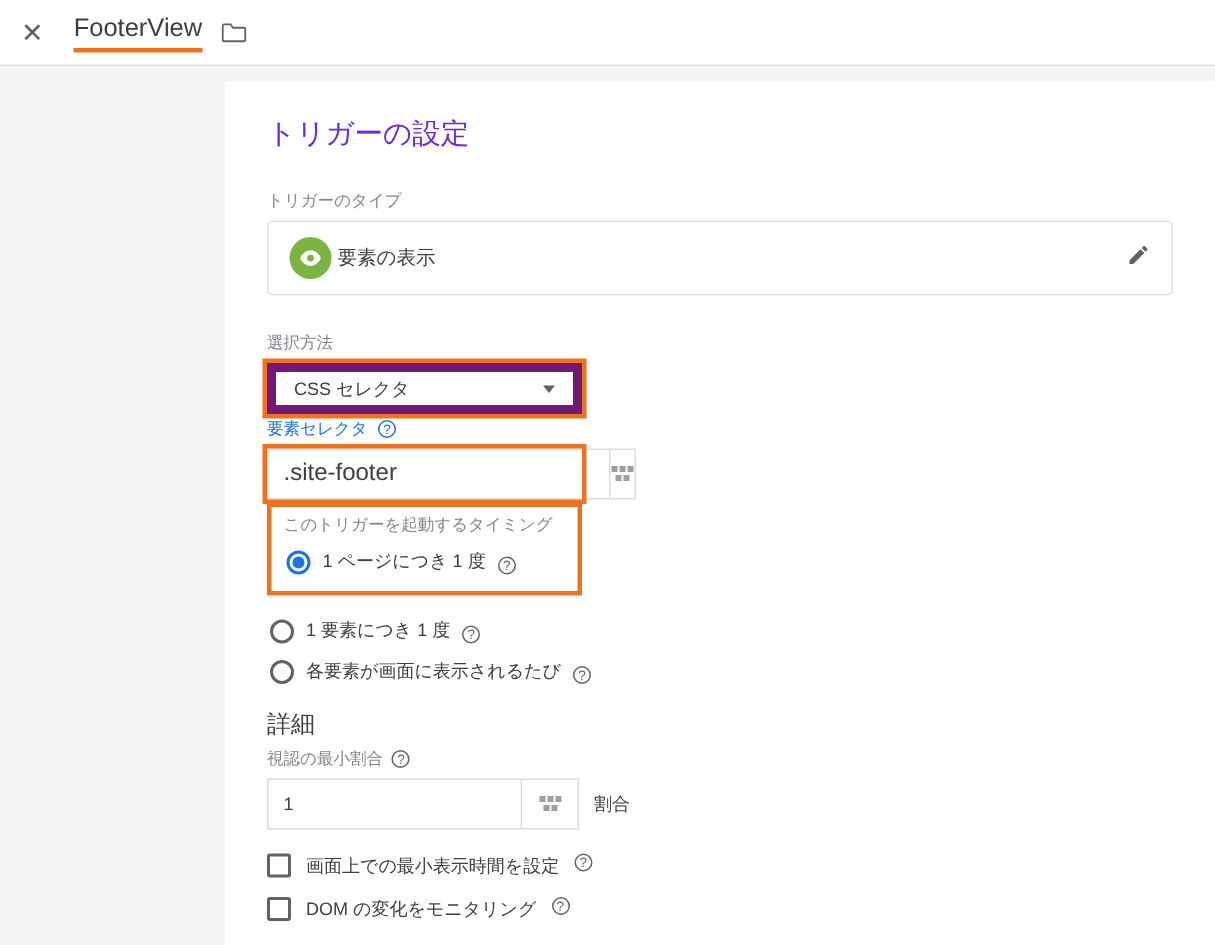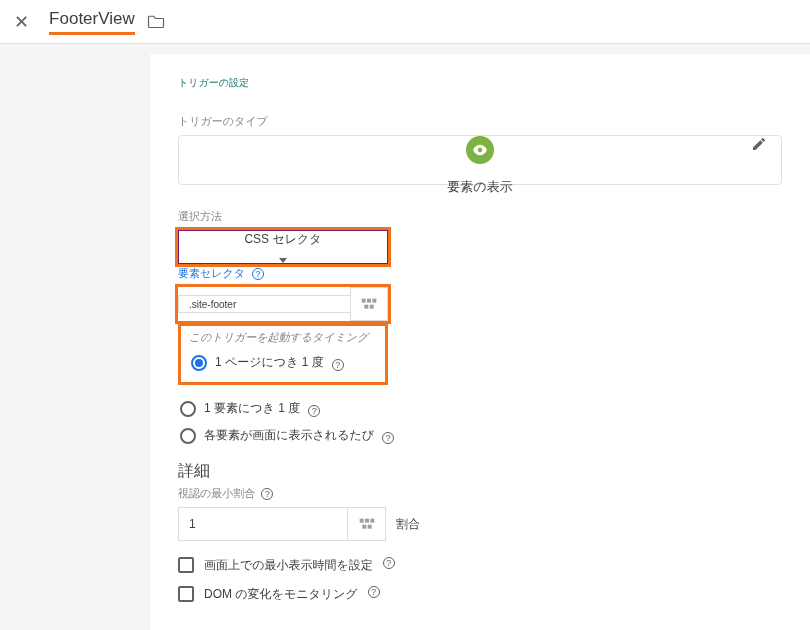--- a/index.html
+++ b/index.html
@@ -8,41 +8,41 @@
   .topbar { display: flex; align-items: center; height: 44px; padding: 0 14px; border-bottom: 1px solid #e0e0e0; gap: 20px; }
   .close-x { font-size: 18px; color: #5f6368; cursor: pointer; }
   .title-wrap { display: flex; align-items: center; gap: 12px; }
   .title-text { font-size: 17px; color: #3c4043; border-bottom: 3px solid #f2711c; padding-bottom: 3px; }
   .folder-icon { width: 18px; height: 15px; }
   .folder-icon svg { display: block; }
 
   .page { background: #f5f5f5; height: calc(630px - 44px); padding-top: 10px; }
   .card { background: #fff; margin-left: 150px; width: 660px; min-height: 576px; padding: 22px 28px 10px 28px; position: relative; }
 
-  .section-title { font-size: 10px; color: #0f766e; margin-bottom: 24px; }
+  .section-title { font-size: 19px; color: #6d28d9; margin-bottom: 24px; }
 
   .small-label { font-size: 11px; color: #80868b; margin-bottom: 6px; }
   .small-label.link { color: #1a73e8; }
   .help { font-size: 11px; color: #1a73e8; cursor: pointer; }
 
-  .type-row { display: flex; align-items: center; border: 1px solid #e0e0e0; border-radius: 4px; height: 50px; padding: 0 14px; gap: 14px; position: relative; margin-bottom: 24px; flex-direction: column; }
+  .type-row { display: flex; align-items: center; border: 1px solid #e0e0e0; border-radius: 4px; height: 50px; padding: 0 14px; gap: 4px; position: relative; margin-bottom: 24px; }
   .eye-badge { width: 28px; height: 28px; border-radius: 50%; background: #7cb342; display: flex; align-items: center; justify-content: center; flex-shrink: 0; }
   .eye-badge svg { display: block; }
   .type-label { font-size: 13px; color: #3c4043; }
   .pencil { position: absolute; right: 14px; color: #5f6368; cursor: pointer; }
 
   .field-block { margin-bottom: 2px; }
 
-  .select-box { border: 1px solid #701a75; height: 34px; width: 210px; display: flex; align-items: center; justify-content: space-between; padding: 0 12px; font-size: 12px; color: #3c4043; background: #fff; cursor: pointer; flex-direction: column; }
+  .select-box { border: 6px solid #701a75; height: 34px; width: 210px; display: flex; align-items: center; justify-content: space-between; padding: 0 12px; font-size: 12px; color: #3c4043; background: #fff; cursor: pointer; }
   .select-box .caret { border-left: 4px solid transparent; border-right: 4px solid transparent; border-top: 5px solid #5f6368; }
 
   .hl-orange { outline: 3px solid #f2711c; outline-offset: 0; }
 
   .text-input-row { display: flex; align-items: center; width: 210px; }
-  .text-input { border: 1px solid #dadce0; height: 18px; flex: 1; padding: 0 10px; font-size: 10px; color: #3c4043; border-right: none; }
+  .text-input { border: 1px solid #dadce0; height: 34px; flex: 1; padding: 0 10px; font-size: 16px; color: #3c4043; border-right: none; }
   .add-btn { width: 38px; height: 34px; border: 1px solid #dadce0; display: flex; align-items: center; justify-content: center; color: #9aa0a6; cursor: pointer; background: #fff; }
 
   .radio-row { display: flex; align-items: flex-end; gap: 8px; font-size: 12px; color: #3c4043; padding: 5px 2px; }
   .radio { width: 16px; height: 16px; border: 2px solid #5f6368; border-radius: 50%; display: inline-flex; align-items: center; justify-content: center; flex-shrink: 0; }
   .radio.checked { border-color: #1a73e8; }
   .radio.checked::after { content: ""; width: 8px; height: 8px; border-radius: 50%; background: #1a73e8; }
 
   .checkbox-row { display: flex; align-items: flex-start; gap: 10px; font-size: 12px; color: #3c4043; padding: 6px 0; }
   .checkbox { width: 16px; height: 16px; border: 2px solid #5f6368; border-radius: 2px; flex-shrink: 0; }
 
@@ -117,21 +117,21 @@
               <rect x="17" y="1" width="6" height="6" fill="#9aa0a6"></rect>
               <rect x="5" y="10" width="6" height="6" fill="#9aa0a6"></rect>
               <rect x="13" y="10" width="6" height="6" fill="#9aa0a6"></rect>
             </svg>
         </span>
       </div>
     </div>
 
     <div class="field-block" style="margin-bottom:12px;">
       <div class="timing-box">
-        <div class="small-label" style="color:#80868b;margin-bottom:4px;font-style:italic;">このトリガーを起動するタイミング</div>
+        <div class="small-label" style="color:#80868b;margin-bottom:4px;">このトリガーを起動するタイミング</div>
         <label class="radio-row">
           <span class="radio checked"></span>
           <span>1 ページにつき 1 度</span>
           <span class="help" style="border:1px solid #5f6368;color:#5f6368;border-radius:50%;display:inline-flex;width:12px;height:12px;align-items:center;justify-content:center;font-size:9px;">?</span>
         </label>
       </div>
       <label class="radio-row">
         <span class="radio"></span>
         <span>1 要素につき 1 度</span>
         <span class="help" style="border:1px solid #5f6368;color:#5f6368;border-radius:50%;display:inline-flex;width:12px;height:12px;align-items:center;justify-content:center;font-size:9px;">?</span>

